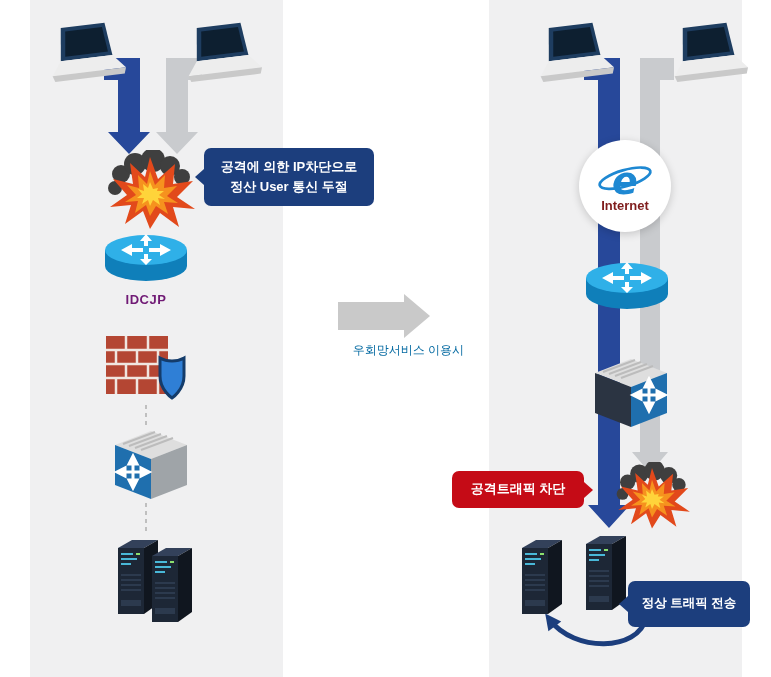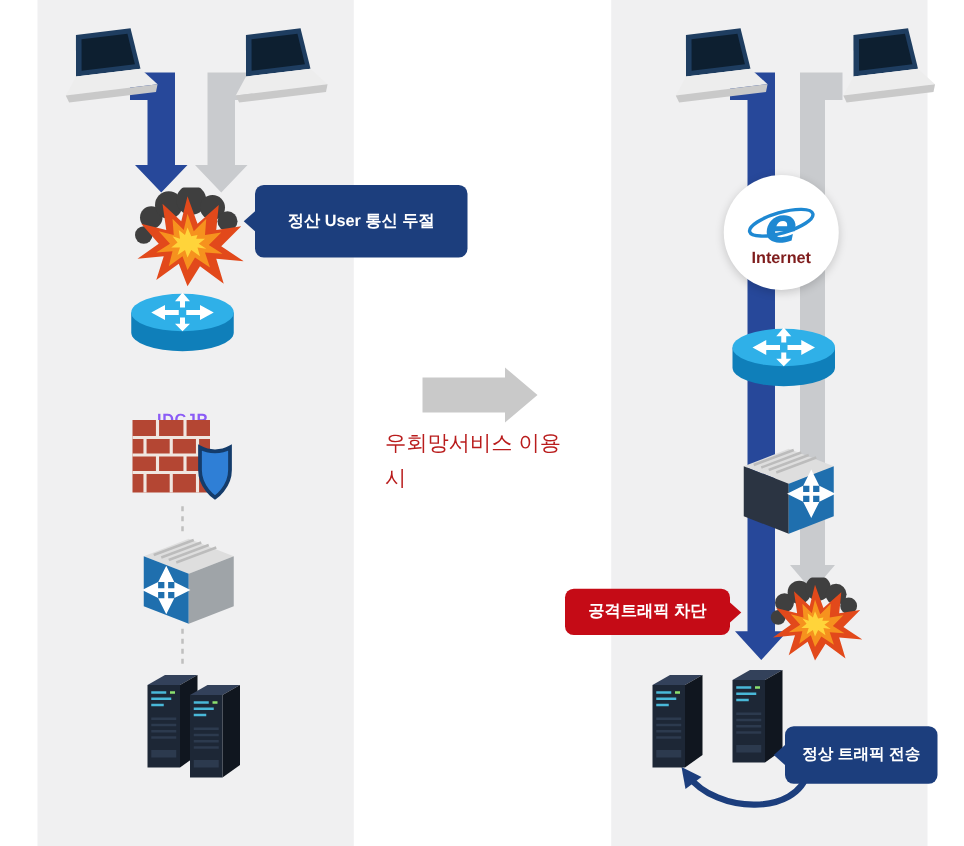--- a/index.html
+++ b/index.html
@@ -12,24 +12,24 @@
   .icon { position:absolute; z-index:2; line-height:0; }
   .laptop { transform:rotate(-7deg); }
   .callout { position:absolute; z-index:3; background:#1c3e7d; color:#fff; font-weight:bold;
              font-size:13px; border-radius:7px; display:flex; flex-direction:column;
              justify-content:center; align-items:center; text-align:center; line-height:1.55; }
   .callout-red { background:#c50b16; }
   .tail { position:absolute; width:0; height:0; top:50%; margin-top:-8px;
           border-top:8px solid transparent; border-bottom:8px solid transparent; }
   .tail-left  { left:-9px;  border-right:9px solid #1c3e7d; }
   .tail-right { right:-9px; border-left:9px solid #c50b16; }
-  .device-label { position:absolute; z-index:2; font-size:13px; color:#8b5cf6;
-                  text-align:center; letter-spacing:.5px; font-weight:bold;margin-top:36px; }
-  .mid-note { position:absolute; left:308px; top:341px; width:156px; text-align:left;
-              font-size:17px; color:#b91c1c; line-height:1.65; z-index:2; }
+  .device-label { position:absolute; z-index:2; font-size:13px; color:#701a75;
+                  text-align:center; letter-spacing:.5px; font-weight:bold; }
+  .mid-note { position:absolute; left:308px; top:341px; width:156px; text-align:right;
+              font-size:12px; color:#0369a1; line-height:1.65; z-index:2; }
   .inet { position:absolute; left:579px; top:140px; width:92px; height:92px; background:#fff;
           border-radius:50%; z-index:2; box-shadow:0 2px 8px rgba(0,0,0,.18);
           display:flex; flex-direction:column; align-items:center; justify-content:center; }
   .inet-label { font-size:13px; font-weight:bold; color:#7f1d1d; margin-top:-3px; }
 </style>
 </head>
 <body>
 
 <div class="stage">
 
@@ -88,20 +88,21 @@
           <circle cx="10" cy="38" r="7"></circle>
       </g>
       <polygon fill="#e2491b" points="45,7 53,29 70,14 68,34 88,31 72,47 90,59 68,57 74,77 55,63 45,79 38,61 20,74 26,55 5,57 22,45 8,29 28,34 25,13 40,27"></polygon>
       <polygon fill="#f6921e" points="45,21 50,35 60,25 59,38 72,36 62,46 73,53 59,52 63,64 51,56 45,66 41,55 30,63 33,51 20,52 31,45 22,35 34,38 33,25 42,34"></polygon>
       <polygon fill="#ffd43a" points="45,32 48,39 53,38 52,41 59,41 54,45 60,49 53,48 55,55 48,50 45,56 43,50 37,54 39,48 32,48 37,44 33,39 39,41 38,34 43,38"></polygon>
     </svg>
   </div>
 
   <div class="callout" style="left:204px; top:148px; width:170px; height:58px;">
     <span class="tail tail-left"></span>
+    <span>공격에 의한 IP차단으로</span>
     <span>정산 User 통신 두절</span>
   </div>
 
   <div class="icon" style="left:103px; top:230px;">
     <svg viewBox="0 0 86 58" width="86" height="58">
       <path d="M2,20 v16 a41,15 0 0 0 82,0 v-16" fill="#0f7fba"></path>
       <ellipse cx="43" cy="20" rx="41" ry="15" fill="#2fb0e8"></ellipse>
       <g fill="#fff">
         <polygon points="46,18 57,18 57,14 68,20 57,26 57,22 46,22"></polygon>
         <polygon points="40,18 29,18 29,14 18,20 29,26 29,22 40,22"></polygon>

